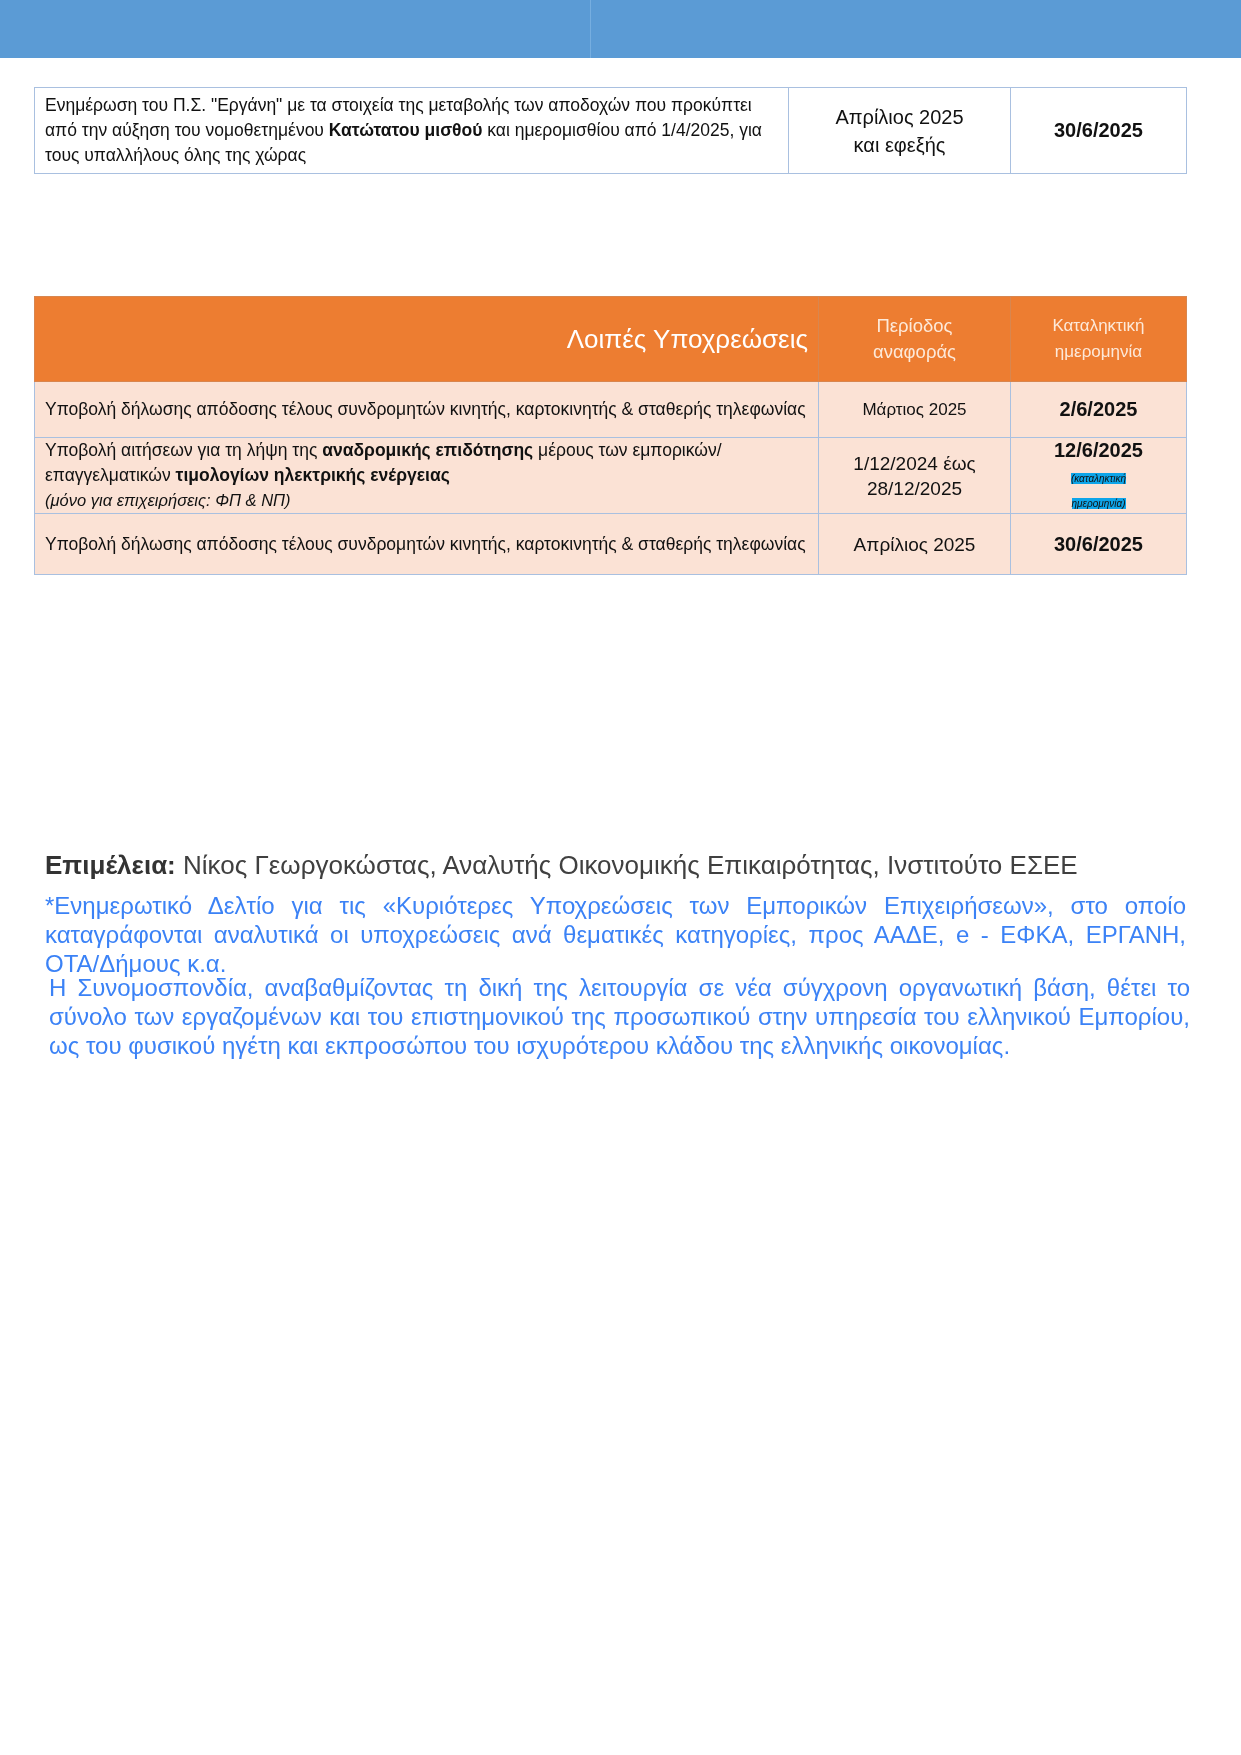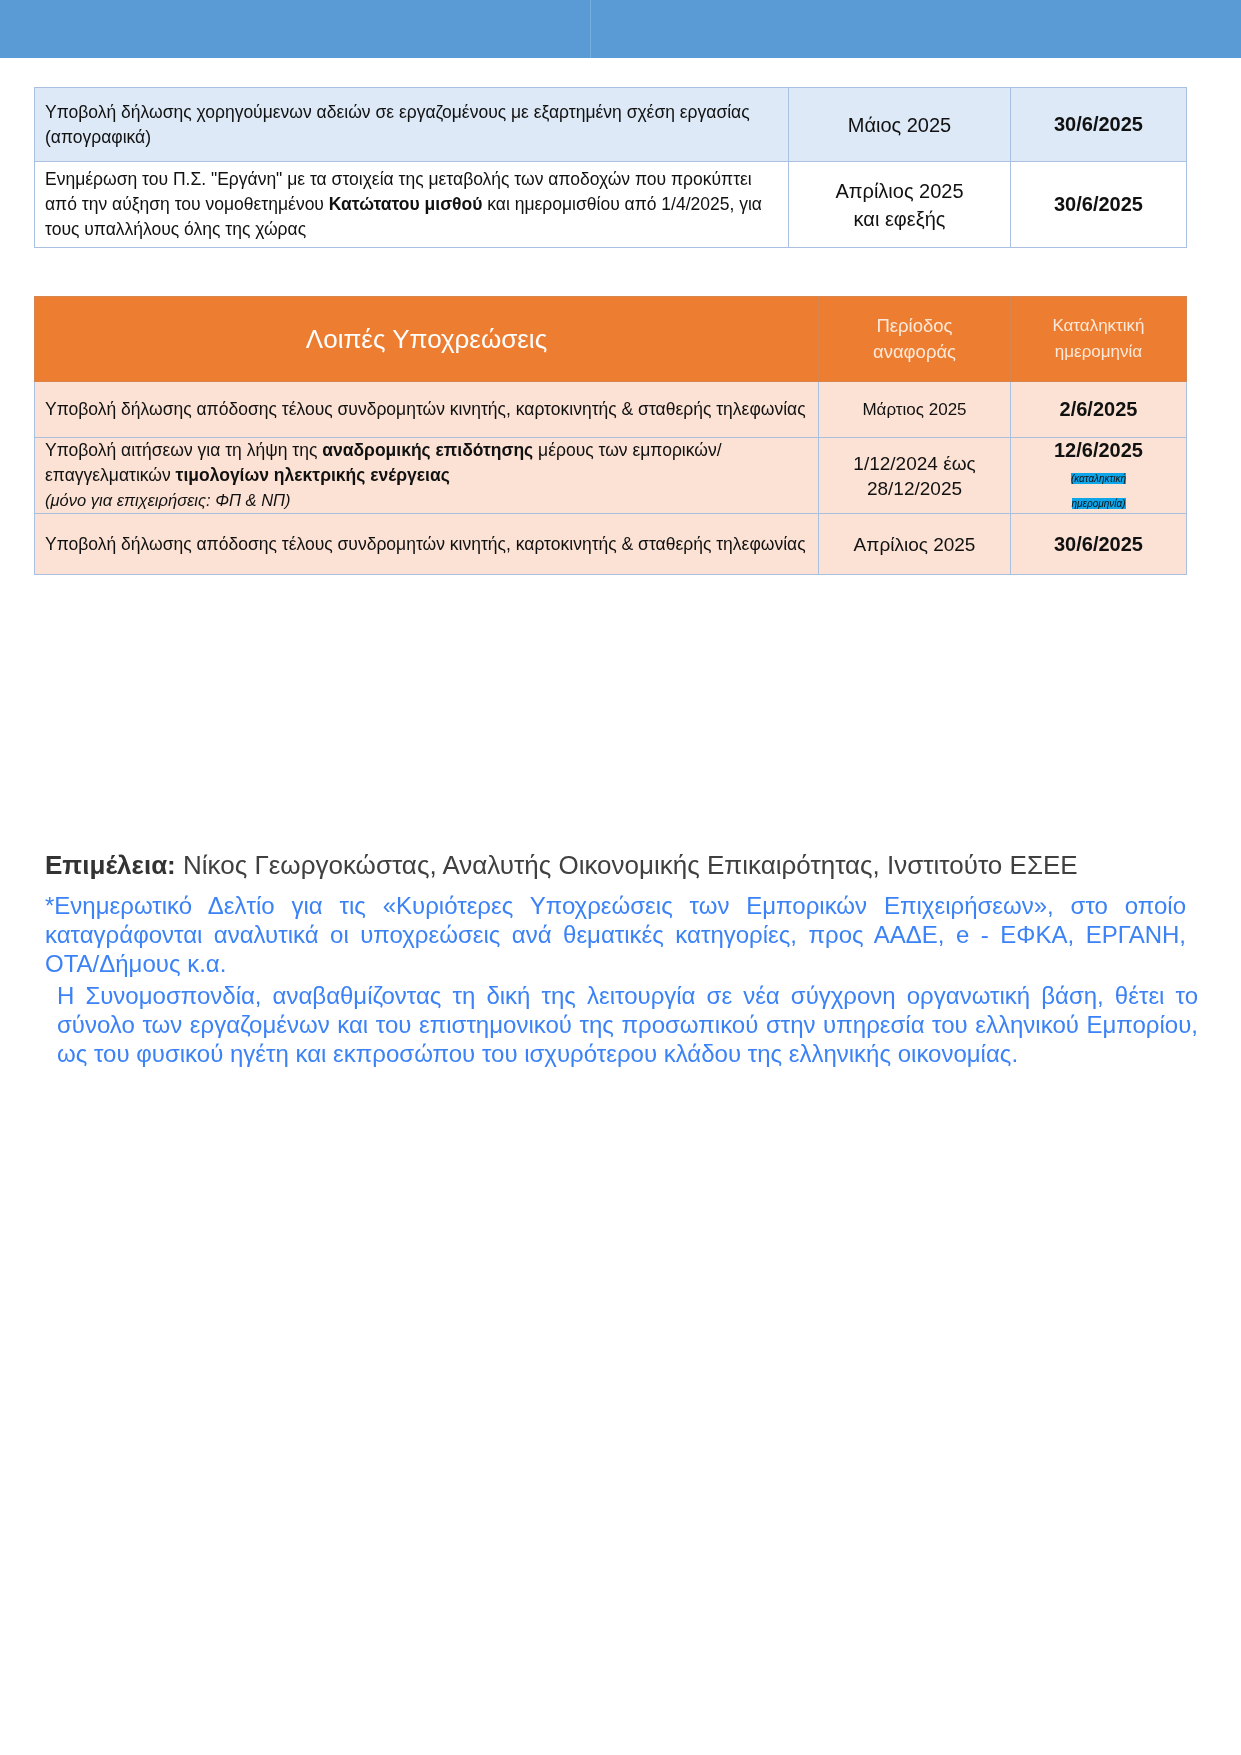--- a/index.html
+++ b/index.html
@@ -12,21 +12,21 @@
 
   #tbl1 { top:87px; }
   #tbl1 td { background:#ffffff; font-size:17.5px; line-height:25px; }
   #tbl1 tr.blue td { background:#dde9f6; }
   #tbl1 .c1 { width:733px; }
   #tbl1 .c2 { width:201px; text-align:center; font-size:20px; line-height:28px; }
   #tbl1 .c3 { text-align:center; font-weight:bold; font-size:20px; }
 
   #tbl2 { top:296px; }
   #tbl2 th { background:#ed7d31; color:#fff; font-weight:normal; border-color:#d8864f; }
-  #tbl2 th.h1 { text-align:center; font-size:26px; height:84px; }
+  #tbl2 th.h1 { text-align:right; font-size:26px; height:84px; }
   #tbl2 th.h2 { text-align:center; font-size:18.5px; line-height:26px; width:171px; color:#fde9d9; }
   #tbl2 th.h3 { text-align:center; font-size:17px; line-height:26px; width:155px; color:#fde9d9; }
   #tbl2 td { font-size:17.5px; line-height:25px; background:#fff; }
   #tbl2 tr.peach td { background:#fbe2d5; }
   #tbl2 td.c2 { text-align:center; font-size:19px; }
   #tbl2 td.c2.sm { font-size:17px; }
   #tbl2 td.c3 { text-align:center; font-weight:bold; font-size:20px; }
   .hl { background:#0ea5e9; font-style:italic; font-weight:normal; font-size:10px; line-height:18px; }
   .note { font-style:italic; font-size:16.5px; }
 
@@ -38,25 +38,20 @@
 </style>
 </head>
 <body>
 
 <div class="banner">
   <div class="banner-divider"></div>
 </div>
 
 <table id="tbl1">
   <tbody>
-      <tr class="blue" style="height:74px">
-    <td class="c1">Υποβολή δήλωσης χορηγούμενων αδειών σε εργαζομένους με εξαρτημένη σχέση εργασίας (απογραφικά)</td>
-    <td class="c2">Μάιος 2025</td>
-    <td class="c3">30/6/2025</td>
-  </tr>
   <tr style="height:86px">
     <td class="c1"><span>Ενημέρωση του Π.Σ. "Εργάνη" με τα στοιχεία της μεταβολής των αποδοχών που προκύπτει από την αύξηση του νομοθετημένου </span><b>Κατώτατου μισθού</b><span> και ημερομισθίου από 1/4/2025, για τους υπαλλήλους όλης της χώρας</span></td>
     <td class="c2">
           <div>Απρίλιος 2025</div>
           <div>και εφεξής</div>
         </td>
     <td class="c3">30/6/2025</td>
   </tr>
 </tbody>
   </table>
@@ -94,13 +89,13 @@
     <td>Υποβολή δήλωσης απόδοσης τέλους συνδρομητών κινητής, καρτοκινητής &amp; σταθερής τηλεφωνίας</td>
     <td class="c2">Απρίλιος 2025</td>
     <td class="c3">30/6/2025</td>
   </tr>
 </tbody>
   </table>
 
 <div class="credit"><b>Επιμέλεια:</b><span> Νίκος Γεωργοκώστας, Αναλυτής Οικονομικής Επικαιρότητας, Ινστιτούτο ΕΣΕΕ</span></div>
 
 <p class="para" id="p1" style="margin:0">*Ενημερωτικό Δελτίο για τις «Κυριότερες Υποχρεώσεις των Εμπορικών Επιχειρήσεων», στο οποίο καταγράφονται αναλυτικά οι υποχρεώσεις ανά θεματικές κατηγορίες, προς ΑΑΔΕ, e - ΕΦΚΑ, ΕΡΓΑΝΗ, ΟΤΑ/Δήμους κ.α.</p>
-<p class="para" id="p2" style="margin:12px">Η Συνομοσπονδία, αναβαθμίζοντας τη δική της λειτουργία σε νέα σύγχρονη οργανωτική βάση, θέτει το σύνολο των εργαζομένων και του επιστημονικού της προσωπικού στην υπηρεσία του ελληνικού Εμπορίου, ως του φυσικού ηγέτη και εκπροσώπου του ισχυρότερου κλάδου της ελληνικής οικονομίας.</p>
+<p class="para" id="p2" style="margin:4px">Η Συνομοσπονδία, αναβαθμίζοντας τη δική της λειτουργία σε νέα σύγχρονη οργανωτική βάση, θέτει το σύνολο των εργαζομένων και του επιστημονικού της προσωπικού στην υπηρεσία του ελληνικού Εμπορίου, ως του φυσικού ηγέτη και εκπροσώπου του ισχυρότερου κλάδου της ελληνικής οικονομίας.</p>
 
 </body></html>

